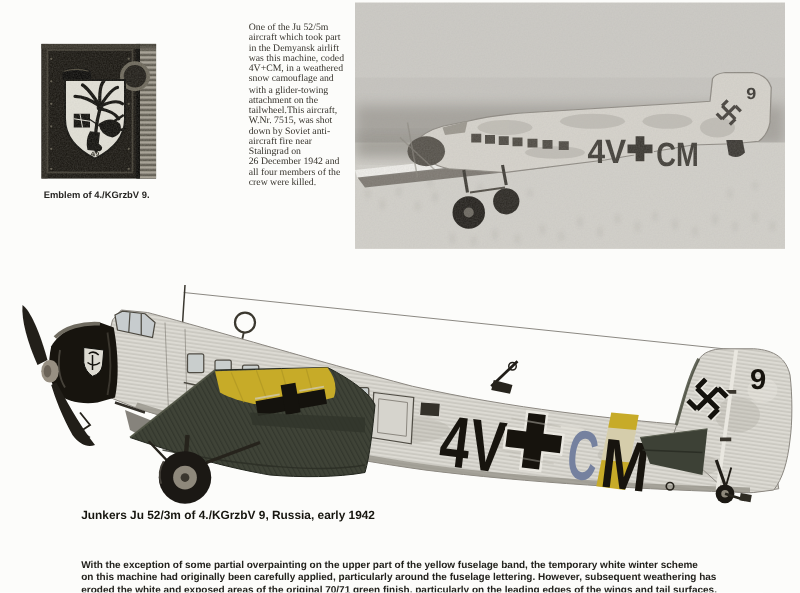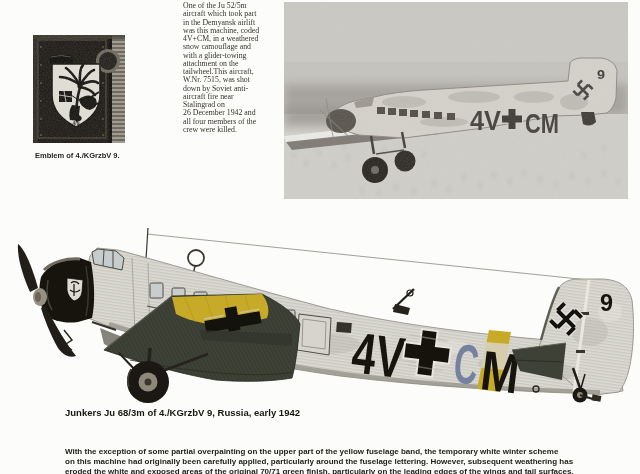--- a/index.html
+++ b/index.html
@@ -2,21 +2,21 @@
 <html><head>
 <meta charset="utf-8">
 <style>
   html,body{margin:0;padding:0;}
   .page{position:relative;width:640px;height:474px;background:#fcfcfa;overflow:hidden;
         font-family:"Liberation Sans",sans-serif;}
   figure{margin:0;padding:0;position:absolute;}
   .emblem{left:33px;top:35px;width:92px;height:108px;}
   .emblem-caption{position:absolute;left:35px;top:151px;width:120px;
         font-weight:bold;font-size:7.5px;color:#262522;}
-  .intro{position:absolute;left:183px;top:2px;width:104px;margin:0;
+  .intro{position:absolute;left:183px;top:2px;width:104px;margin:16px;
         font-family:"Liberation Serif",serif;font-size:7.8px;line-height:8.25px;
         color:#35322b;white-space:pre-line;}
   .photo{left:284px;top:2px;width:344px;height:197px;}
   .profile{left:0;top:222px;width:640px;height:192px;}
   .caption{position:absolute;left:65px;top:406px;width:545px;color:#1c1b17;}
   .caption-title{font-weight:bold;font-size:9.5px;line-height:13px;color:#17160f;}
   .caption-body{font-weight:bold;font-size:8px;line-height:10.2px;color:#23221d;
         white-space:pre-line;margin-top:28px;}
   svg{display:block;width:100%;height:100%;}
   svg text{font-family:"Liberation Sans",sans-serif;font-weight:bold;}
@@ -365,21 +365,21 @@
         <line x1="137" y1="150" x2="119" y2="131" stroke="#26231c" stroke-width="2"></line>
         <circle cx="148" cy="160" r="21" fill="#1b1814"></circle>
         <circle cx="148" cy="160" r="9.5" fill="#8e887b"></circle>
         <circle cx="148" cy="160" r="3.5" fill="#3a362e"></circle>
         <path d="M 131,147 A 21 21 0 0 0 129,165" stroke="#45413a" stroke-width="1.5" fill="none"></path>
       </g>
     </svg>
   </figure>
 
   <div class="caption">
-    <div class="caption-title">Junkers Ju 68/3m of 4./KGrzbV 9, Russia, early 1942</div>
+    <div class="caption-title">Junkers Ju 52/3m of 4./KGrzbV 9, Russia, early 1942</div>
     <div class="caption-body">With the exception of some partial overpainting on the upper part of the yellow fuselage band, the temporary white winter scheme
 on this machine had originally been carefully applied, particularly around the fuselage lettering. However, subsequent weathering has
 eroded the white and exposed areas of the original 70/71 green finish, particularly on the leading edges of the wings and tail surfaces.
 Note the handrail mounted under the fuselage windows and that the area of the nose showing the Staffel emblem was not
 winter camouflaged.</div>
   </div>
 
 </div>
 
 </body></html>

